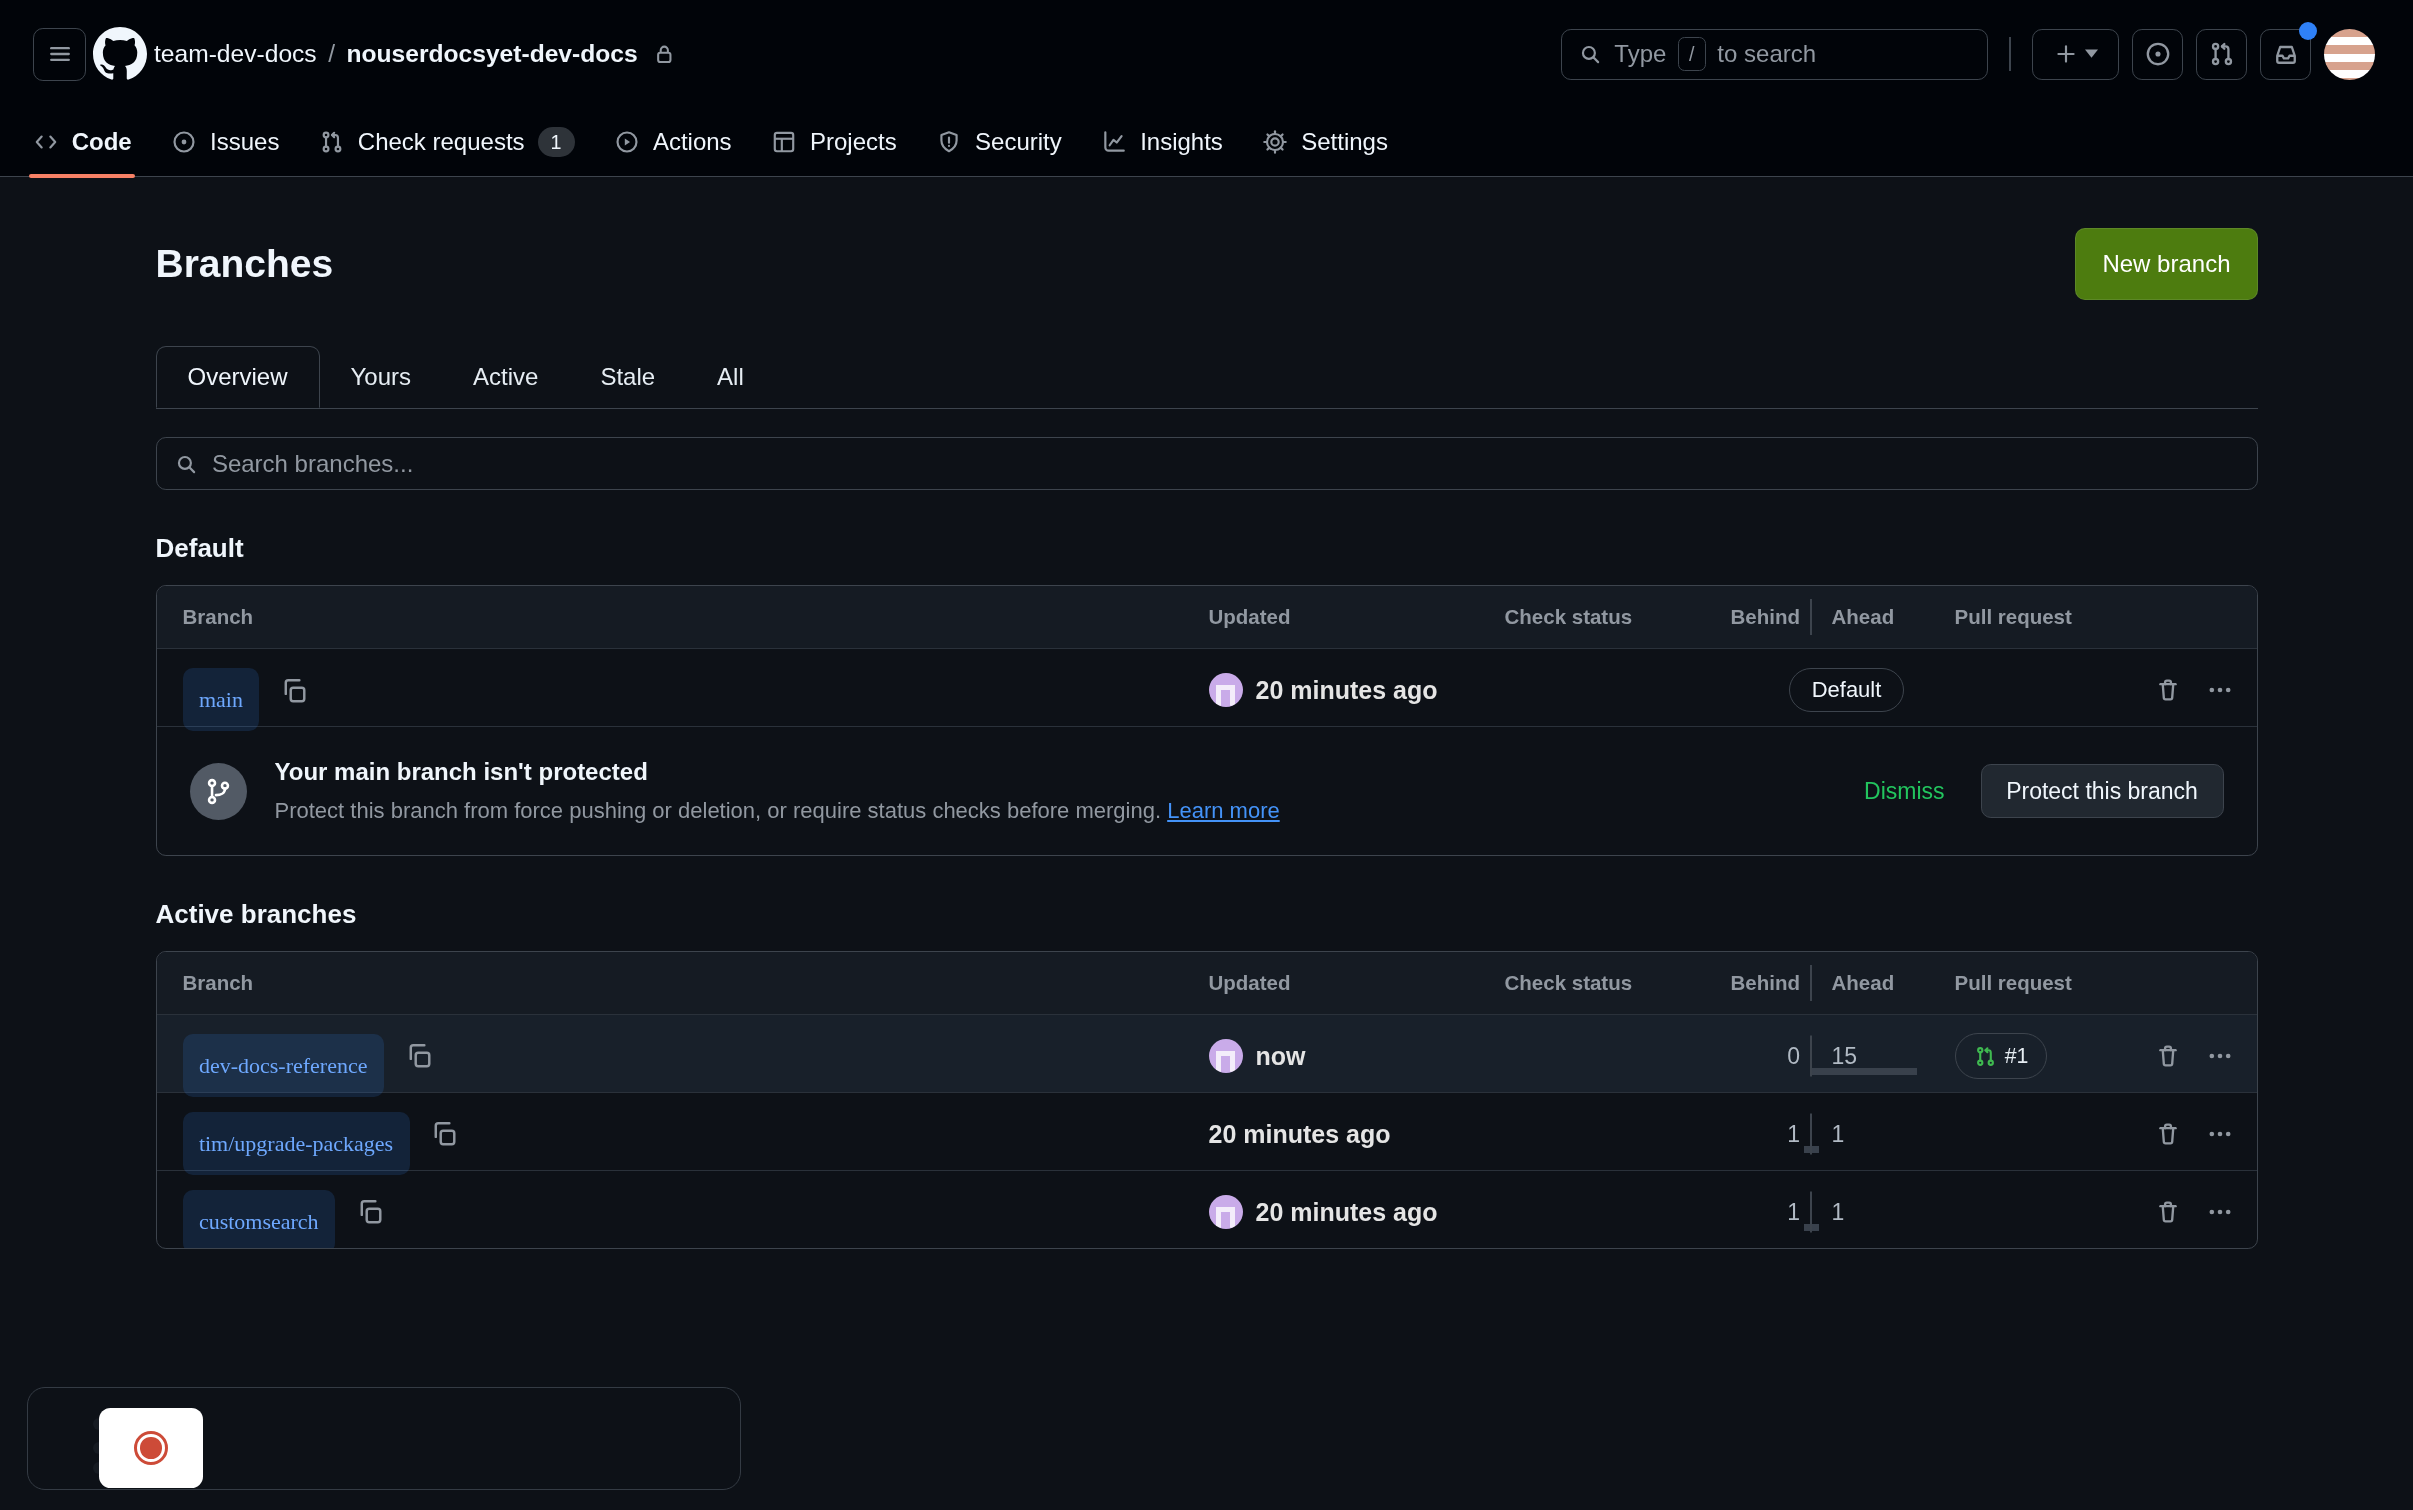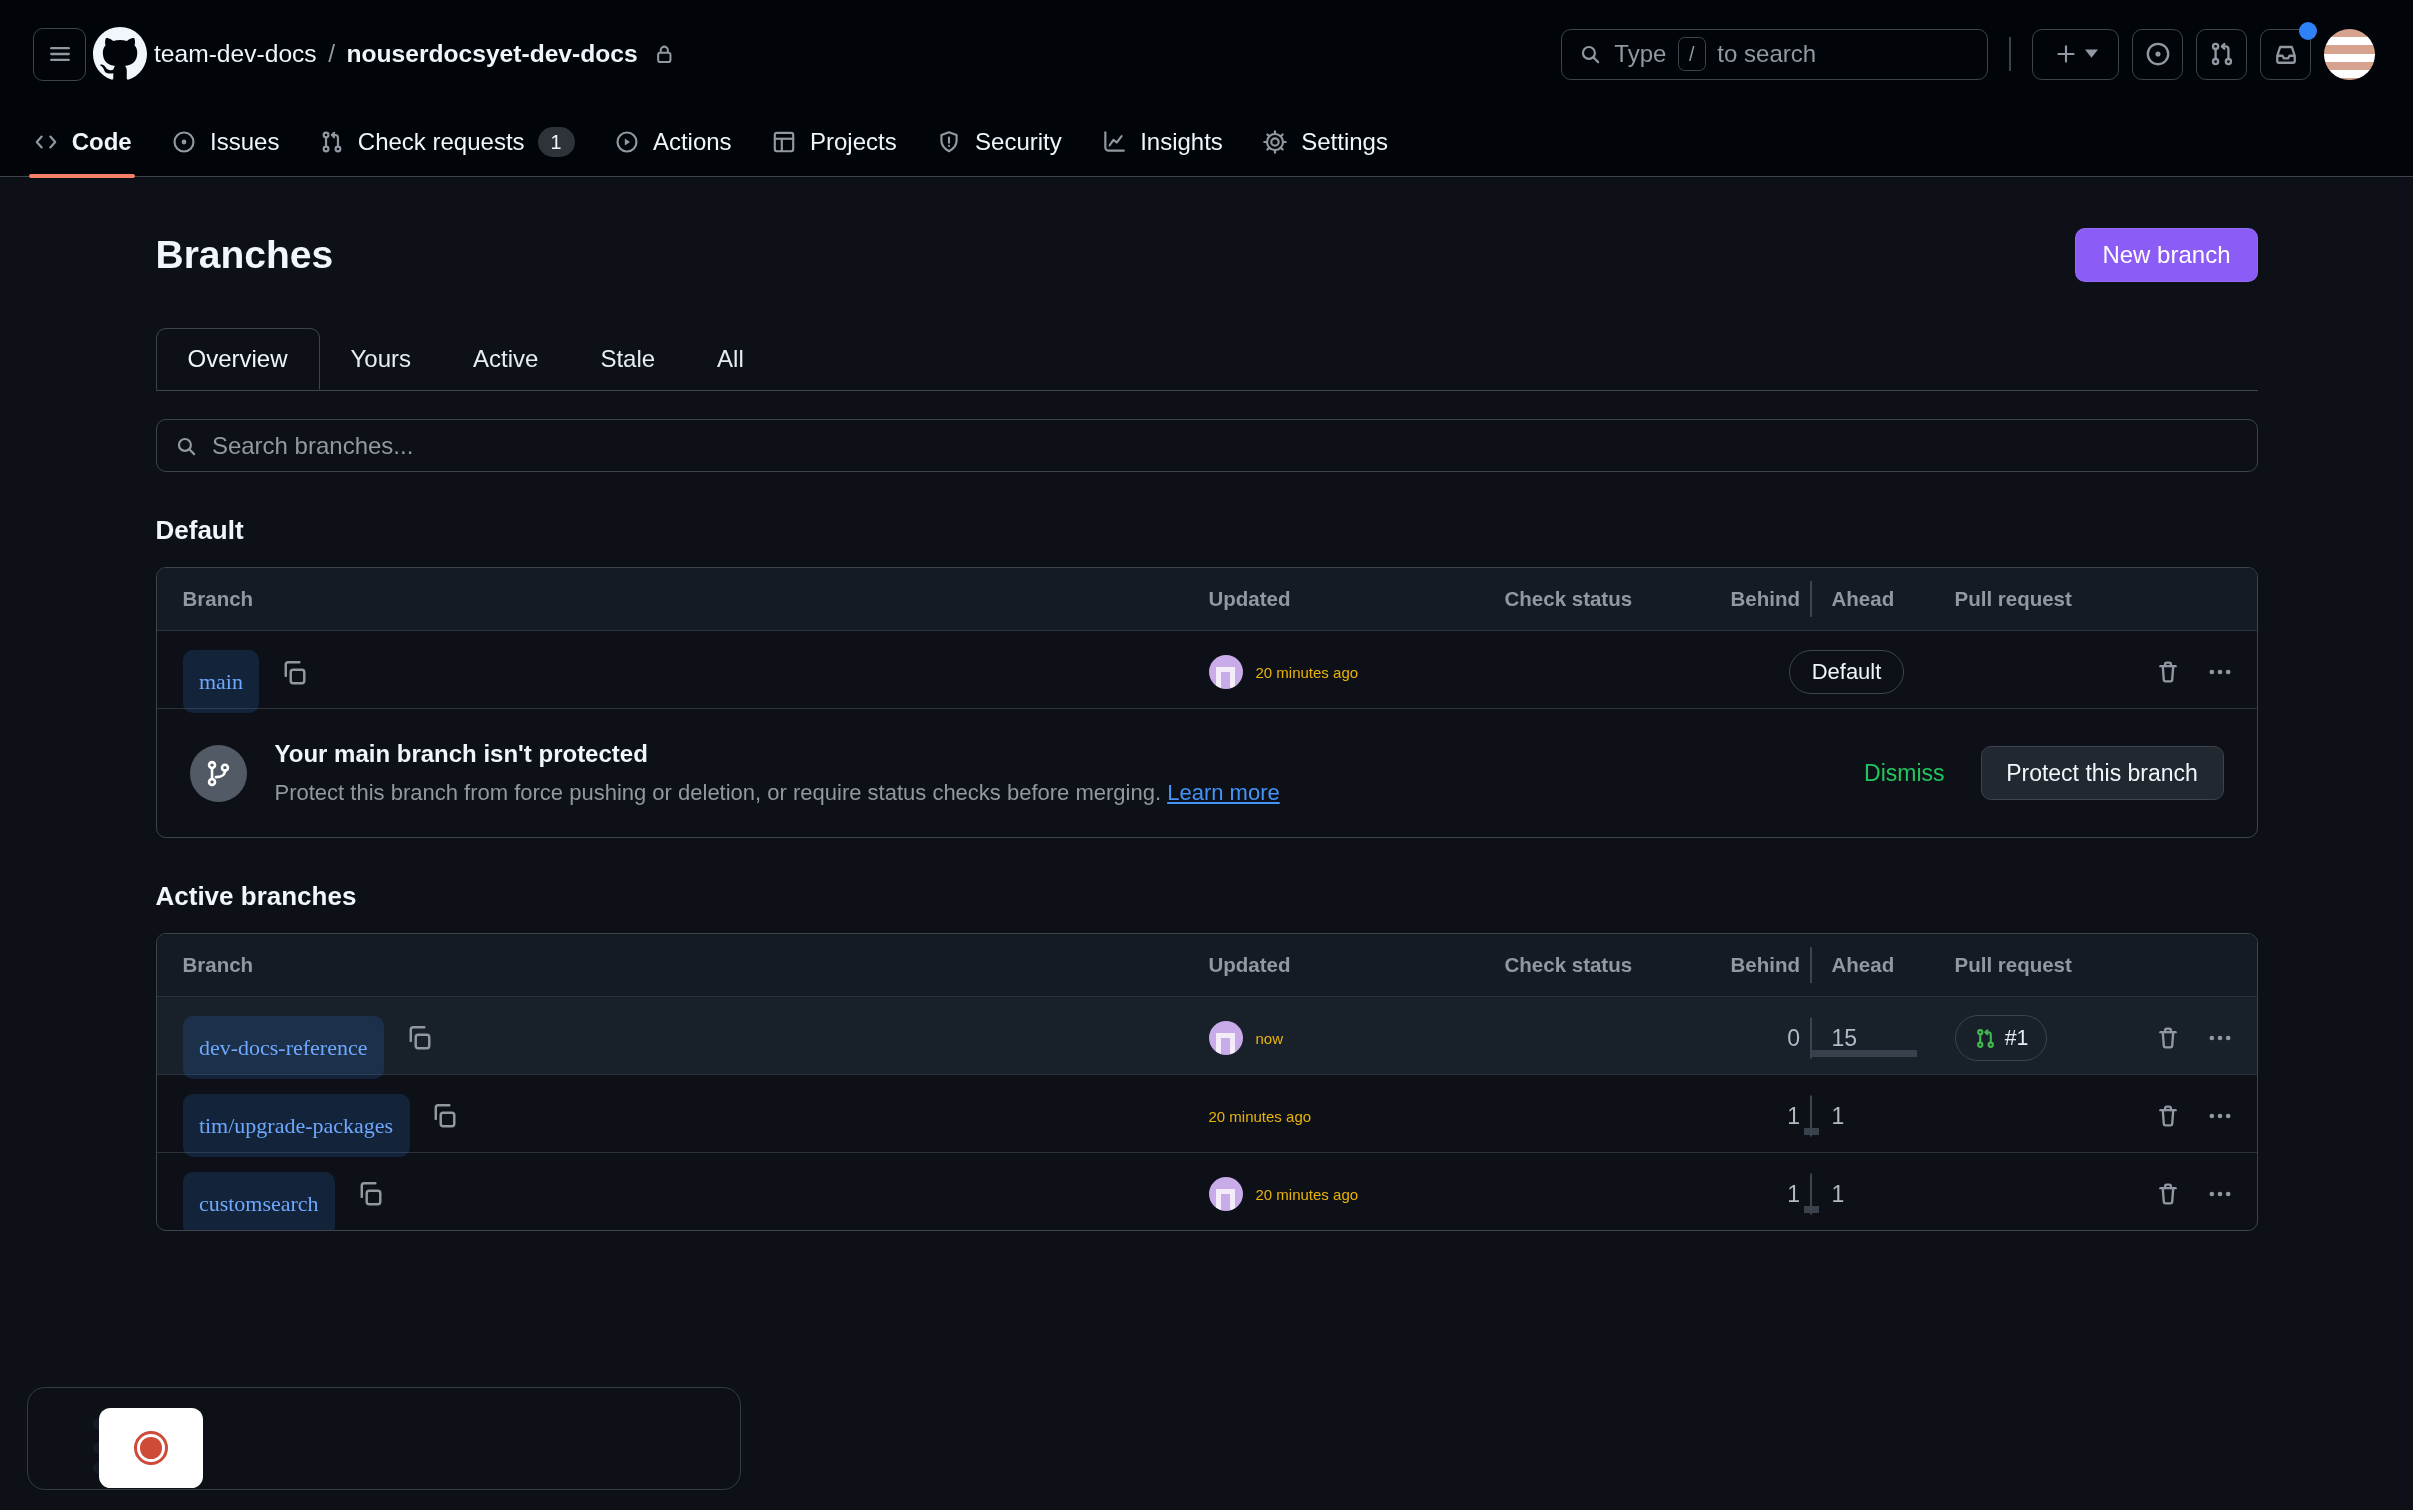--- a/index.html
+++ b/index.html
@@ -75,22 +75,22 @@
   .nav-counter {
     background: rgba(101,108,118,0.45); border-radius: 18px;
     font-size: 19.7px; padding: 3.3px 13px; color: #f0f6fc;
   }
 
   
   .main { width: 2102px; margin: 0 auto; }
   .page-header { display: flex; align-items: center; justify-content: space-between; margin-top: 51px; }
   .page-title { font-size: 39px; font-weight: 600; }
   .new-branch-btn {
-    background: #8b5cf6; border: 1.6px solid rgba(240,246,252,0.1); border-radius: 9.9px;
-    color: #ffffff; font-size: 24px; font-weight: 500; height: 54px; padding: 0 26px;
+    background: #4d7c0f; border: 1.6px solid rgba(240,246,252,0.1); border-radius: 9.9px;
+    color: #ffffff; font-size: 24px; font-weight: 500; height: 72px; padding: 0 26px;
     display: flex; align-items: center; font-family: "Liberation Sans", sans-serif;
   }
 
   .filter-tabs { margin-top: 46px; border-bottom: 1.6px solid #3d444d; display: flex; }
   .filter-tab {
     padding: 0 31px; height: 62px; display: flex; align-items: center;
     font-size: 24px; color: #e6edf3; cursor: pointer;
   }
   .filter-tab.active {
     border: 1.6px solid #3d444d; border-bottom: 1.6px solid #0d1117;
@@ -141,21 +141,21 @@
   .copy-btn { margin-left: 19.7px; cursor: pointer; }
   .updated-cell { gap: 13px; }
   .avatar-sm {
     width: 34px; height: 34px; border-radius: 50%; flex: none;
     background-color: #c9abe9;
     background-image: linear-gradient(#f3edfa,#f3edfa), linear-gradient(#f3edfa,#f3edfa), linear-gradient(#f3edfa,#f3edfa);
     background-size: 56% 16%, 16% 58%, 16% 58%;
     background-position: 50% 40%, 26% 92%, 74% 92%;
     background-repeat: no-repeat;
   }
-  .updated-text { color: #eab308; font-size: 15px; }
+  .updated-text { color: #e5e5e5; font-size: 25px; font-weight: bold; }
   .badge-cell { grid-column: 4 / 6; justify-content: center; }
   .default-badge {
     border: 1.6px solid #3d444d; border-radius: 820px; height: 44px; padding: 0 21.3px;
     display: inline-flex; align-items: center; font-size: 22px; color: #f0f6fc;
   }
   .pr-badge {
     border: 1.6px solid #3d444d; border-radius: 820px; height: 46px; padding: 0 18px;
     display: inline-flex; align-items: center; gap: 8.2px; font-size: 21.3px; color: #e6edf3;
     cursor: pointer;
   }

